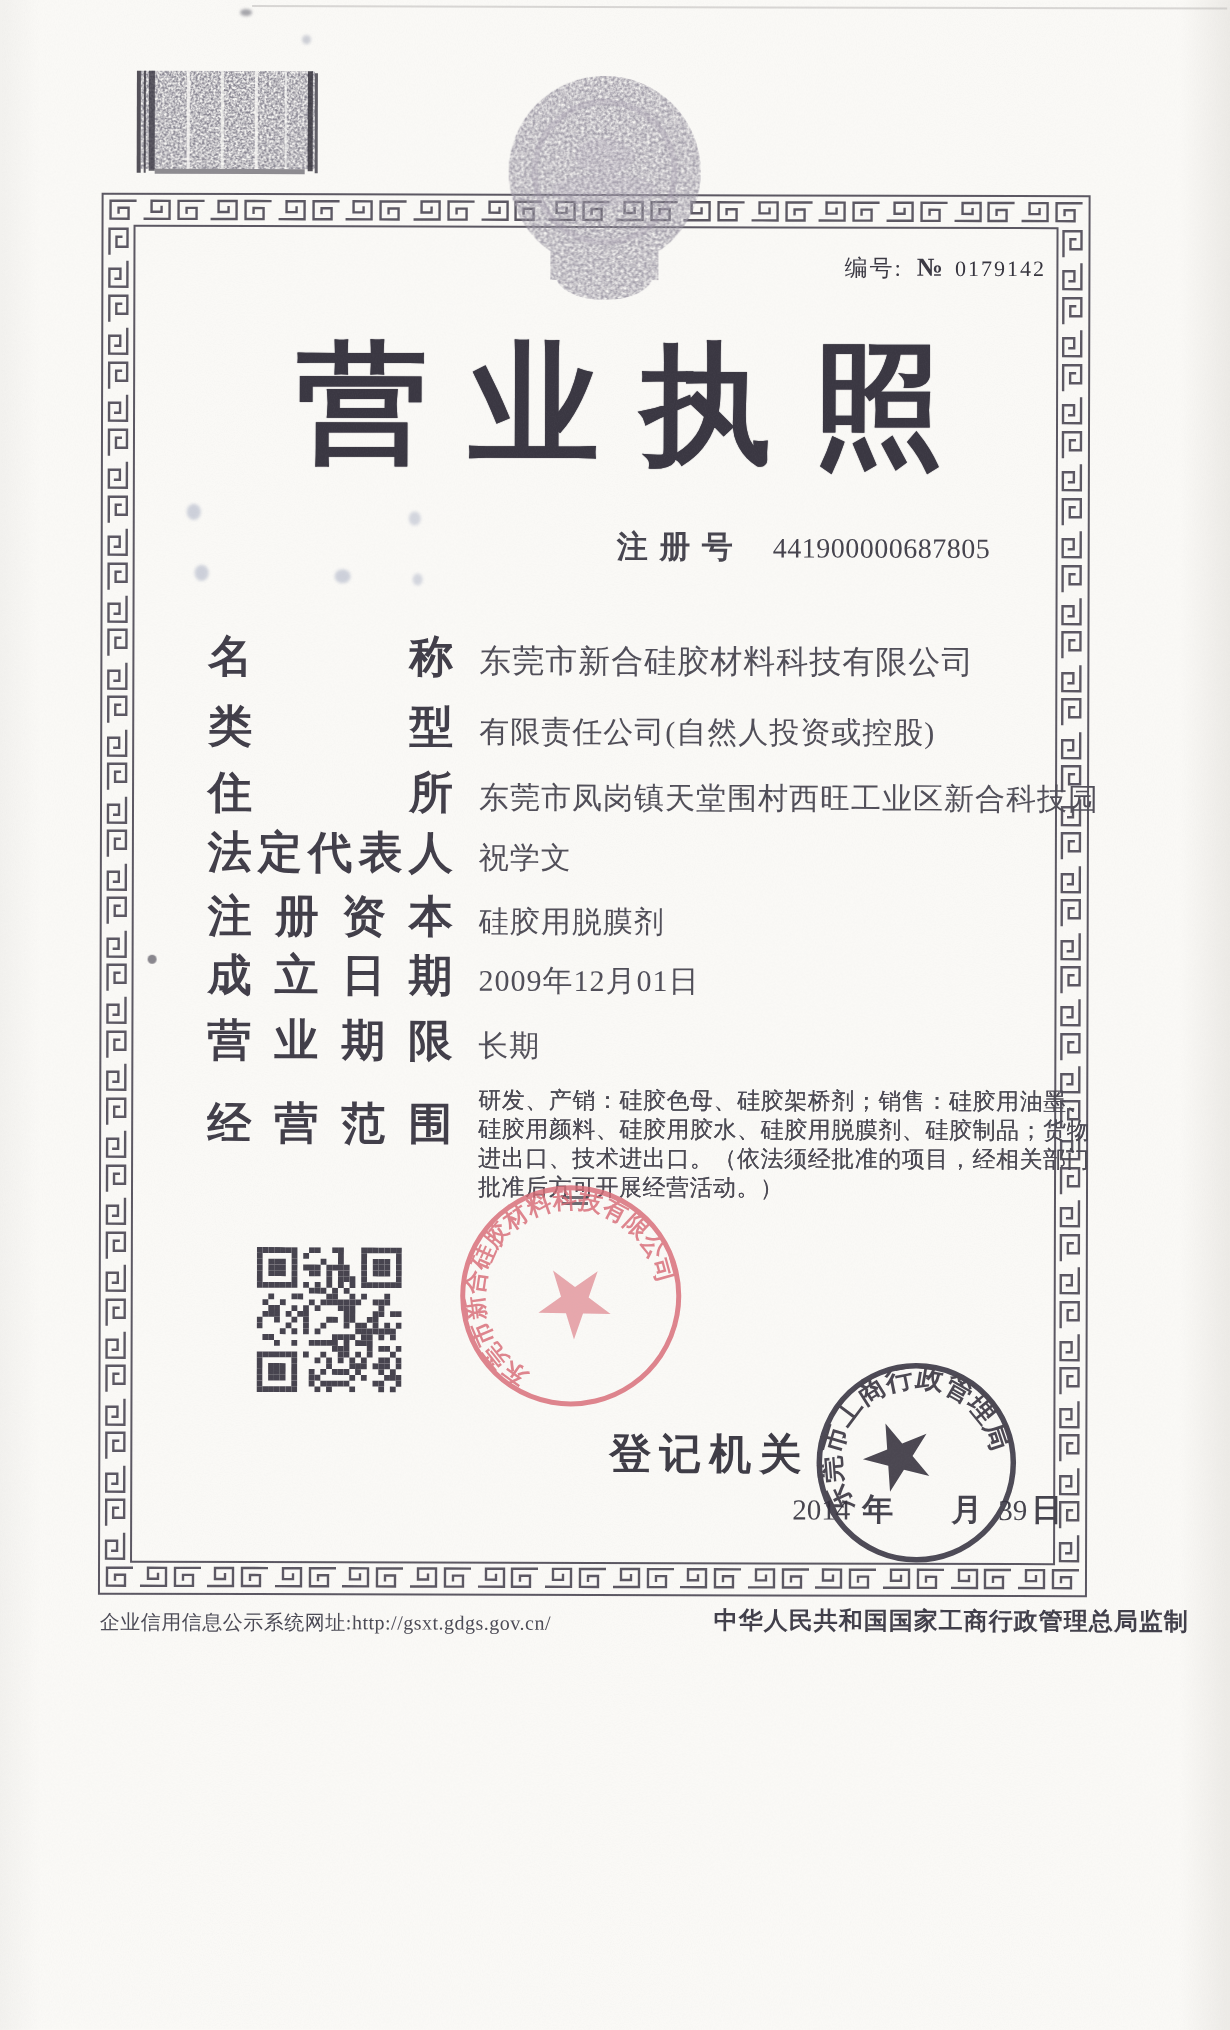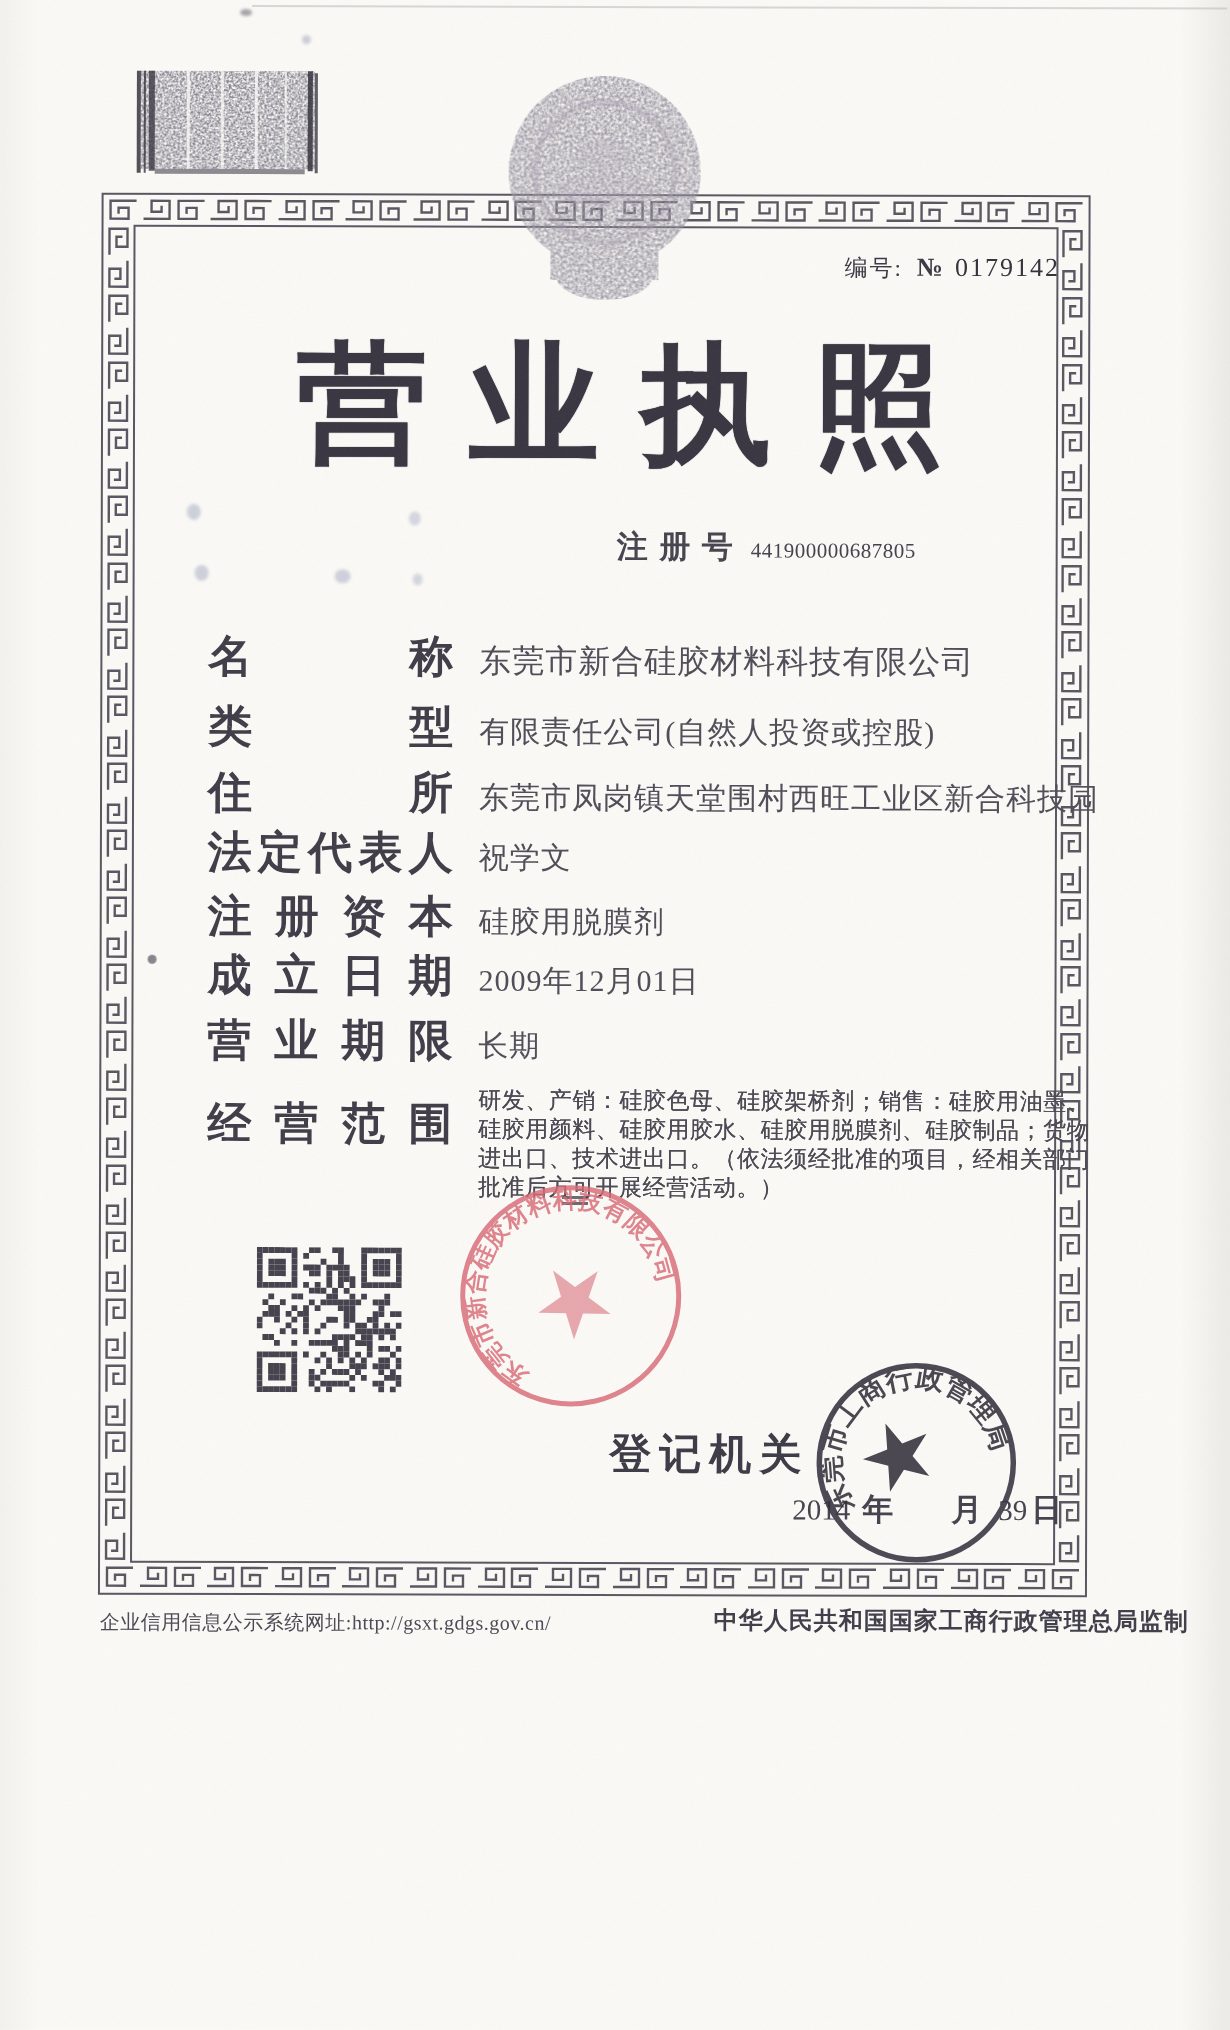--- a/index.html
+++ b/index.html
@@ -15,28 +15,28 @@
   .band{position:absolute;display:flex;justify-content:space-between;overflow:hidden;}
   #band-top{left:3px;right:3px;top:3px;height:25px;}
   #band-bottom{left:3px;right:3px;bottom:3px;height:25px;}
   #band-left{left:3px;top:30px;bottom:30px;width:25px;flex-direction:column;}
   #band-right{right:3px;top:30px;bottom:30px;width:25px;flex-direction:column;}
   #inner-rect{position:absolute;inset:30px;border:2.5px solid #5b5762;}
 
   
   #serial{left:843px;top:252px;color:#3c3a44;font-size:23px;letter-spacing:2px;}
   #serial .no{font-weight:bold;font-size:26px;margin:0 10px 0 14px;}
-  #serial .digits{font-size:26px;letter-spacing:2px;color:#35333d;}
+  #serial .digits{font-size:22px;letter-spacing:2px;color:#35333d;}
   #title{left:296px;top:318px;font-size:130px;font-weight:900;color:#3a3742;
     letter-spacing:42px;white-space:nowrap;text-shadow:0 0 1px #3a3742;}
 
   
   #regline{left:616px;top:526px;display:flex;align-items:baseline;}
   #regline .rlabel{width:116px;font-size:31px;font-weight:bold;color:#47454f;}
-  #regline .rnum{margin-left:18px;font-size:21px;letter-spacing:0.5px;color:#45434d;}
+  #regline .rnum{margin-left:40px;font-size:28px;letter-spacing:0.5px;color:#45434d;}
 
   
   .row{position:absolute;left:208px;display:flex;align-items:baseline;width:860px;}
   .flabel{flex:none;width:245px;font-size:44px;font-weight:bold;color:#413e49;}
   .jlabel{display:flex;justify-content:space-between;}
   .fvalue{margin-left:26px;font-size:30px;color:#504e58;letter-spacing:1px;white-space:nowrap;}
   .fvalue.big{font-size:32px;}
   #scope-text{left:479px;top:1086px;width:612px;font-size:23px;line-height:29px;
     color:#4c4a54;text-align:justify;letter-spacing:0.5px;text-shadow:0 0 .5px #4c4a54;}
 

